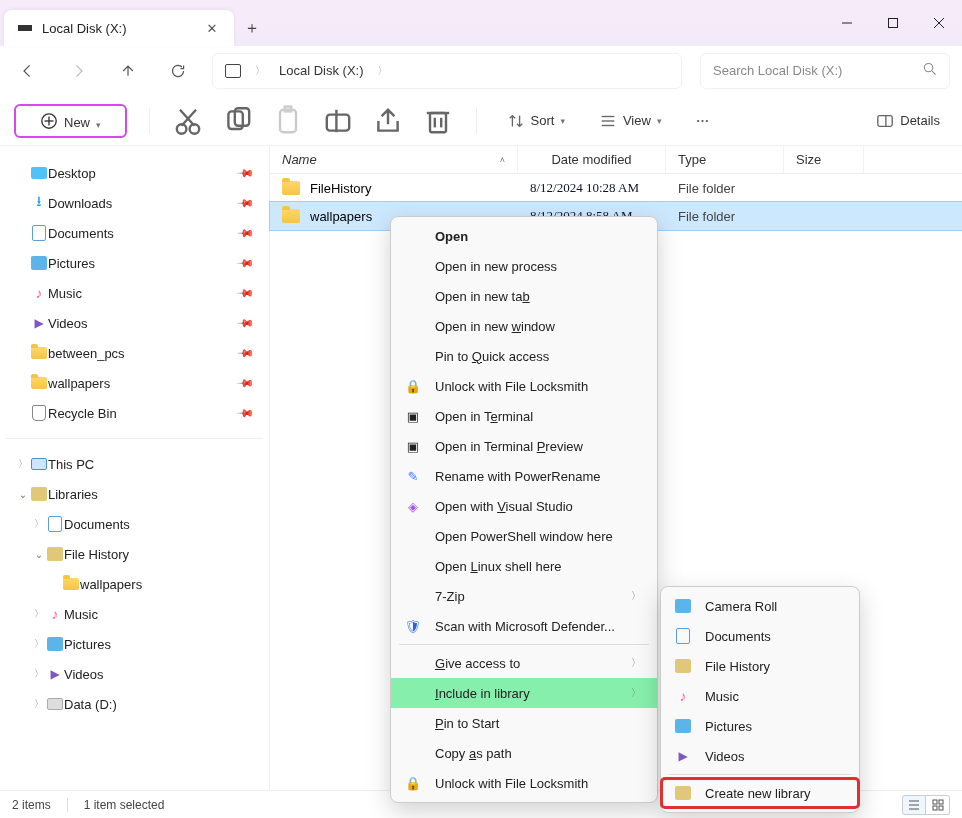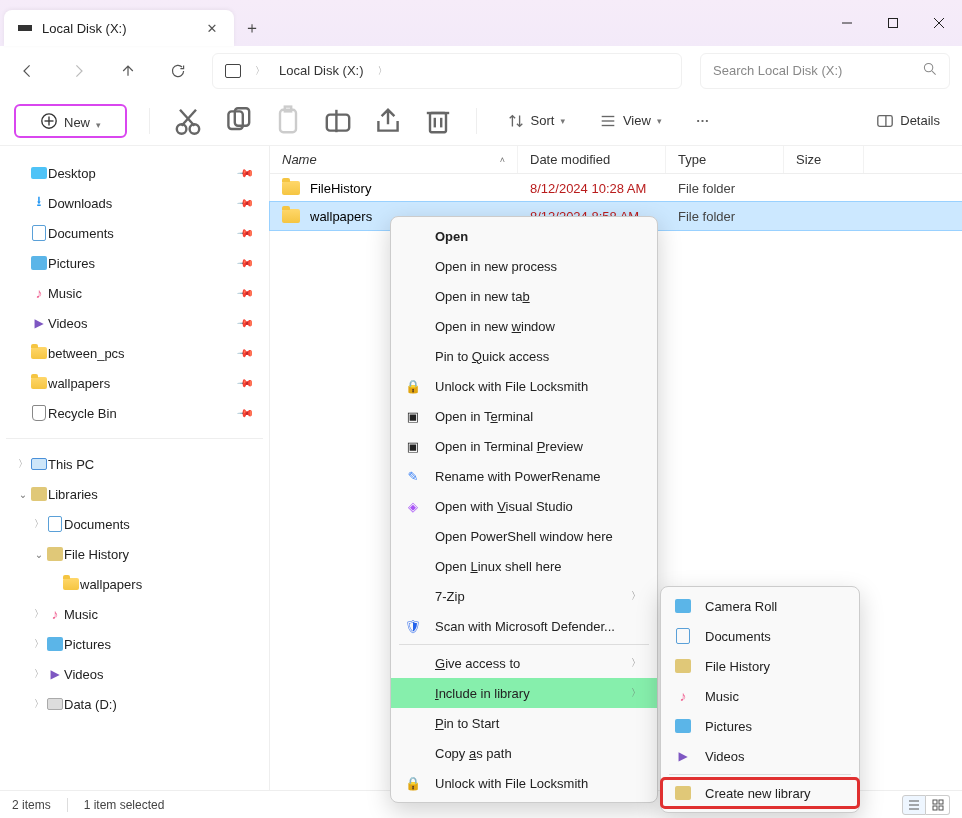--- a/index.html
+++ b/index.html
@@ -46,28 +46,28 @@
 .side-item .icon { width: 18px; height: 18px; display: flex; align-items: center; justify-content: center; }
 .side-item .pin { margin-left: auto; color: #bbb; font-size: 11px; transform: rotate(45deg); }
 .side-divider { height: 1px; background: #eee; margin: 10px 0; }
 .side-indent-1 { padding-left: 26px; }
 .side-indent-2 { padding-left: 42px; }
 
 .content { flex: 1; position: relative; }
 .col-headers { display: flex; border-bottom: 1px solid #eee; height: 28px; }
 .col { padding: 6px 12px; color: #333; border-right: 1px solid #f2f2f2; display: flex; align-items: center; gap: 6px; }
 .col-name { width: 248px; font-style: italic; }
-.col-date { width: 148px; }
+.col-date { width: 148px; justify-content: center; }
 .col-type { width: 118px; }
 .col-size { width: 80px; }
 .row { display: flex; height: 28px; align-items: center; }
 .row.selected { background: #cce8ff; outline: 1px solid #99d1ff; }
 .cell { padding: 4px 12px; display: flex; align-items: center; gap: 10px; }
 .cell-name { width: 248px; }
-.cell-date { width: 148px; color: #b91c1c; }
+.cell-date { width: 148px; color: #0f172a; font-family: Liberation Serif, serif; }
 .cell-type { width: 118px; color: #444; }
 .folder-icon { width: 18px; height: 14px; background: linear-gradient(#ffd76a,#f5c542); border-radius: 2px; position: relative; }
 .folder-icon::before { content: ''; position: absolute; top: -3px; left: 0; width: 8px; height: 4px; background: #f5c542; border-radius: 2px 2px 0 0; }
 
 
 .context-menu { position: absolute; background: #f9f9f9; border: 1px solid #ccc; border-radius: 8px; box-shadow: 0 8px 24px rgba(0,0,0,0.18); padding: 4px 0; z-index: 100; }
 .cm-item { display: flex; align-items: center; gap: 12px; padding: 5px 16px 5px 12px; color: #222; font-size: 13px; min-height: 24px; }
 .cm-item.highlighted { background: #86efac; }
 .cm-item .cm-icon { width: 20px; height: 20px; display: flex; align-items: center; justify-content: center; }
 .cm-item .cm-label { flex: 1; }

